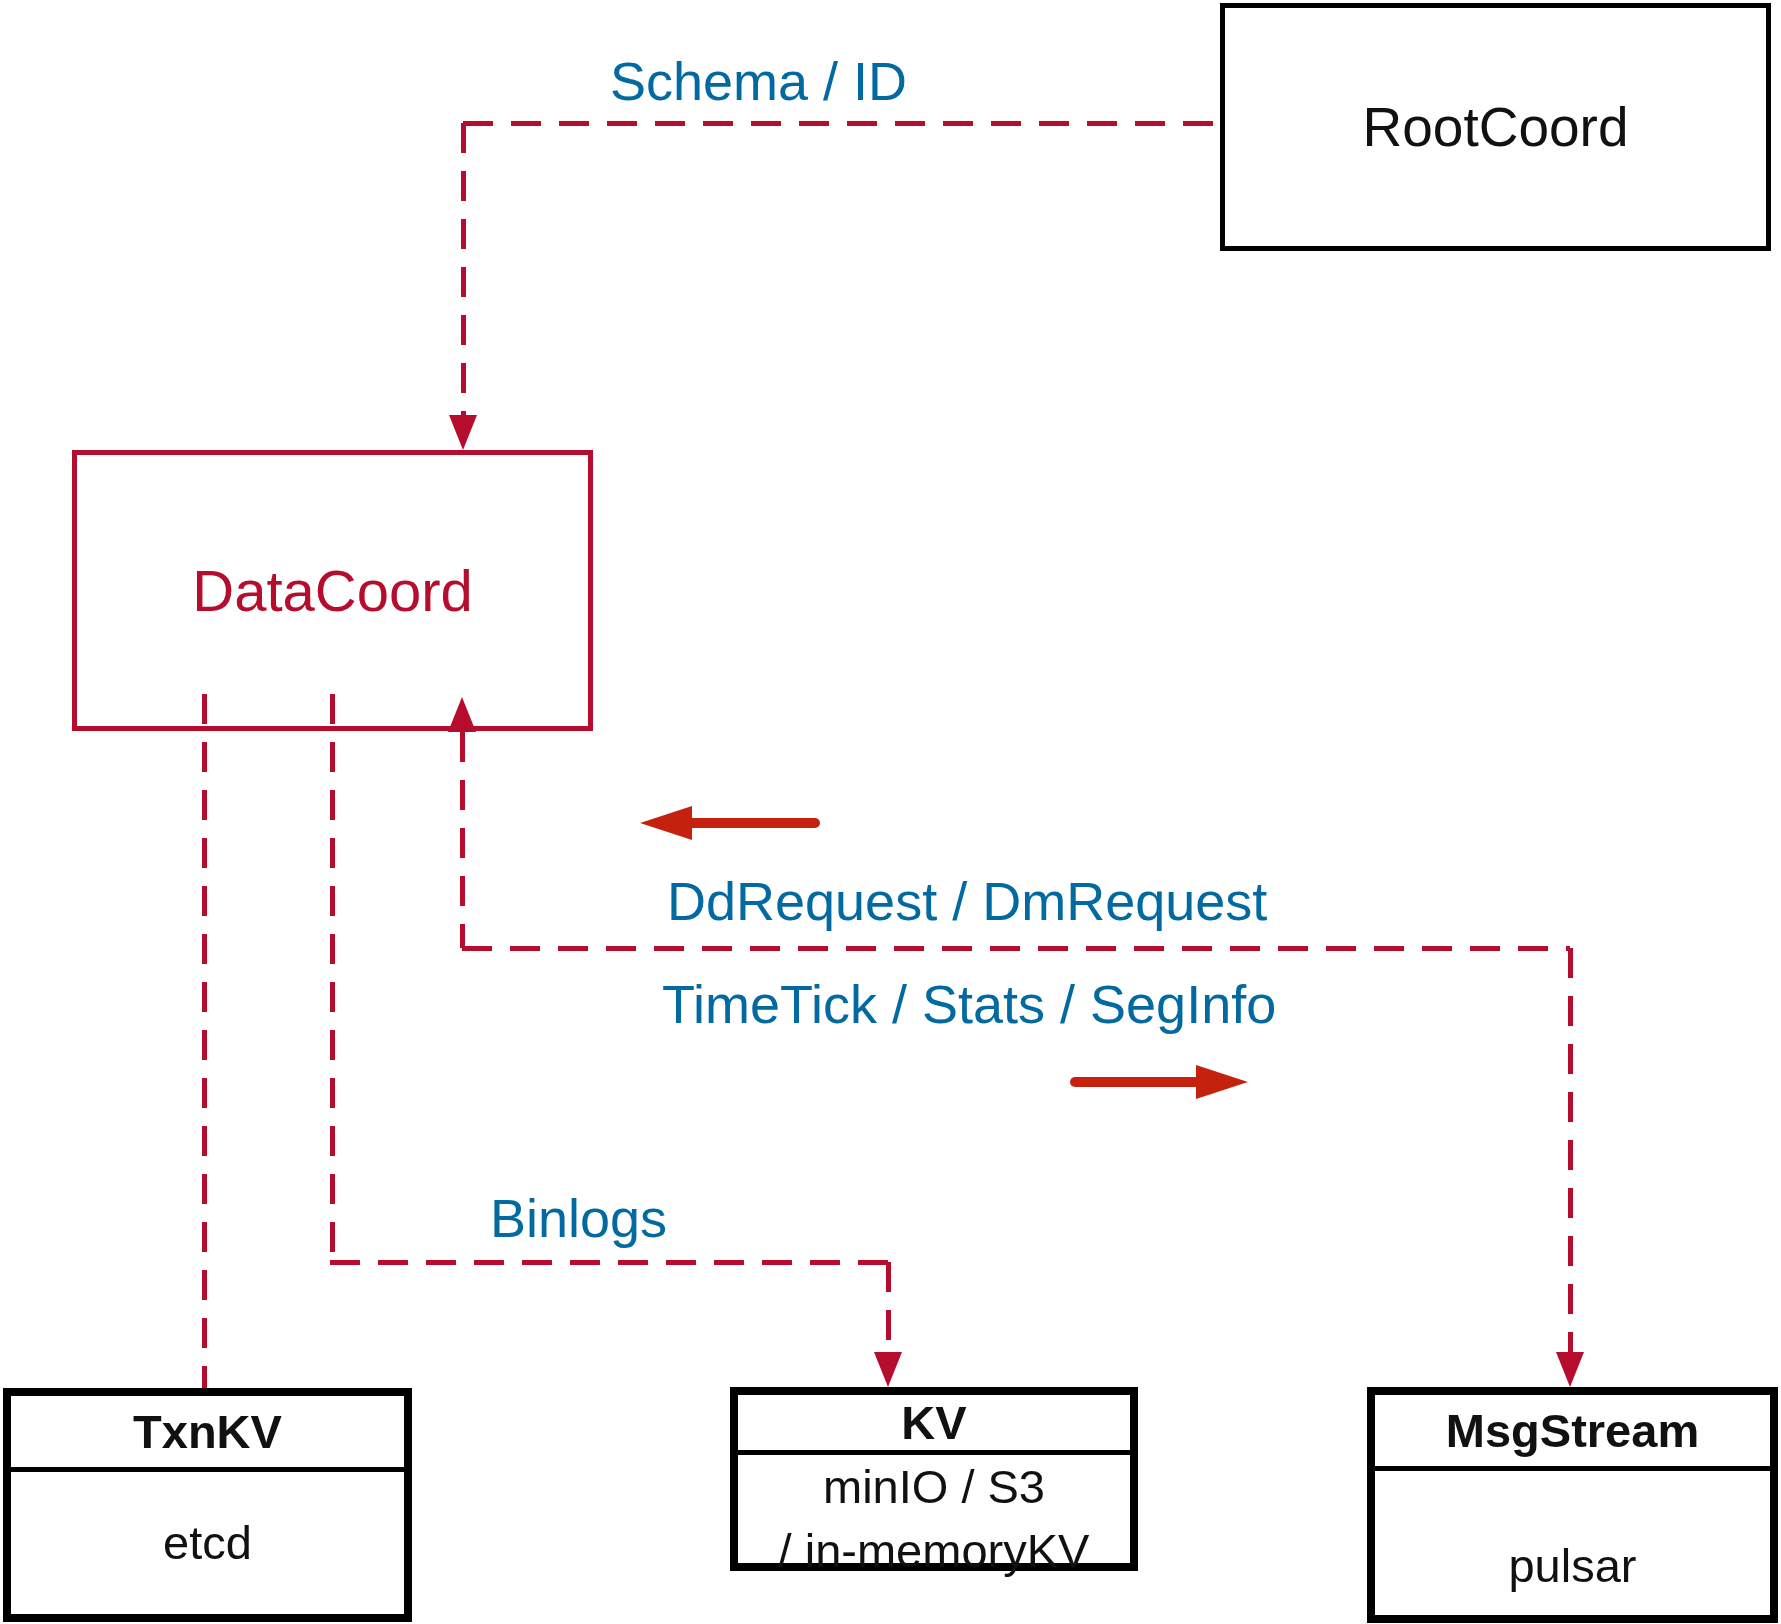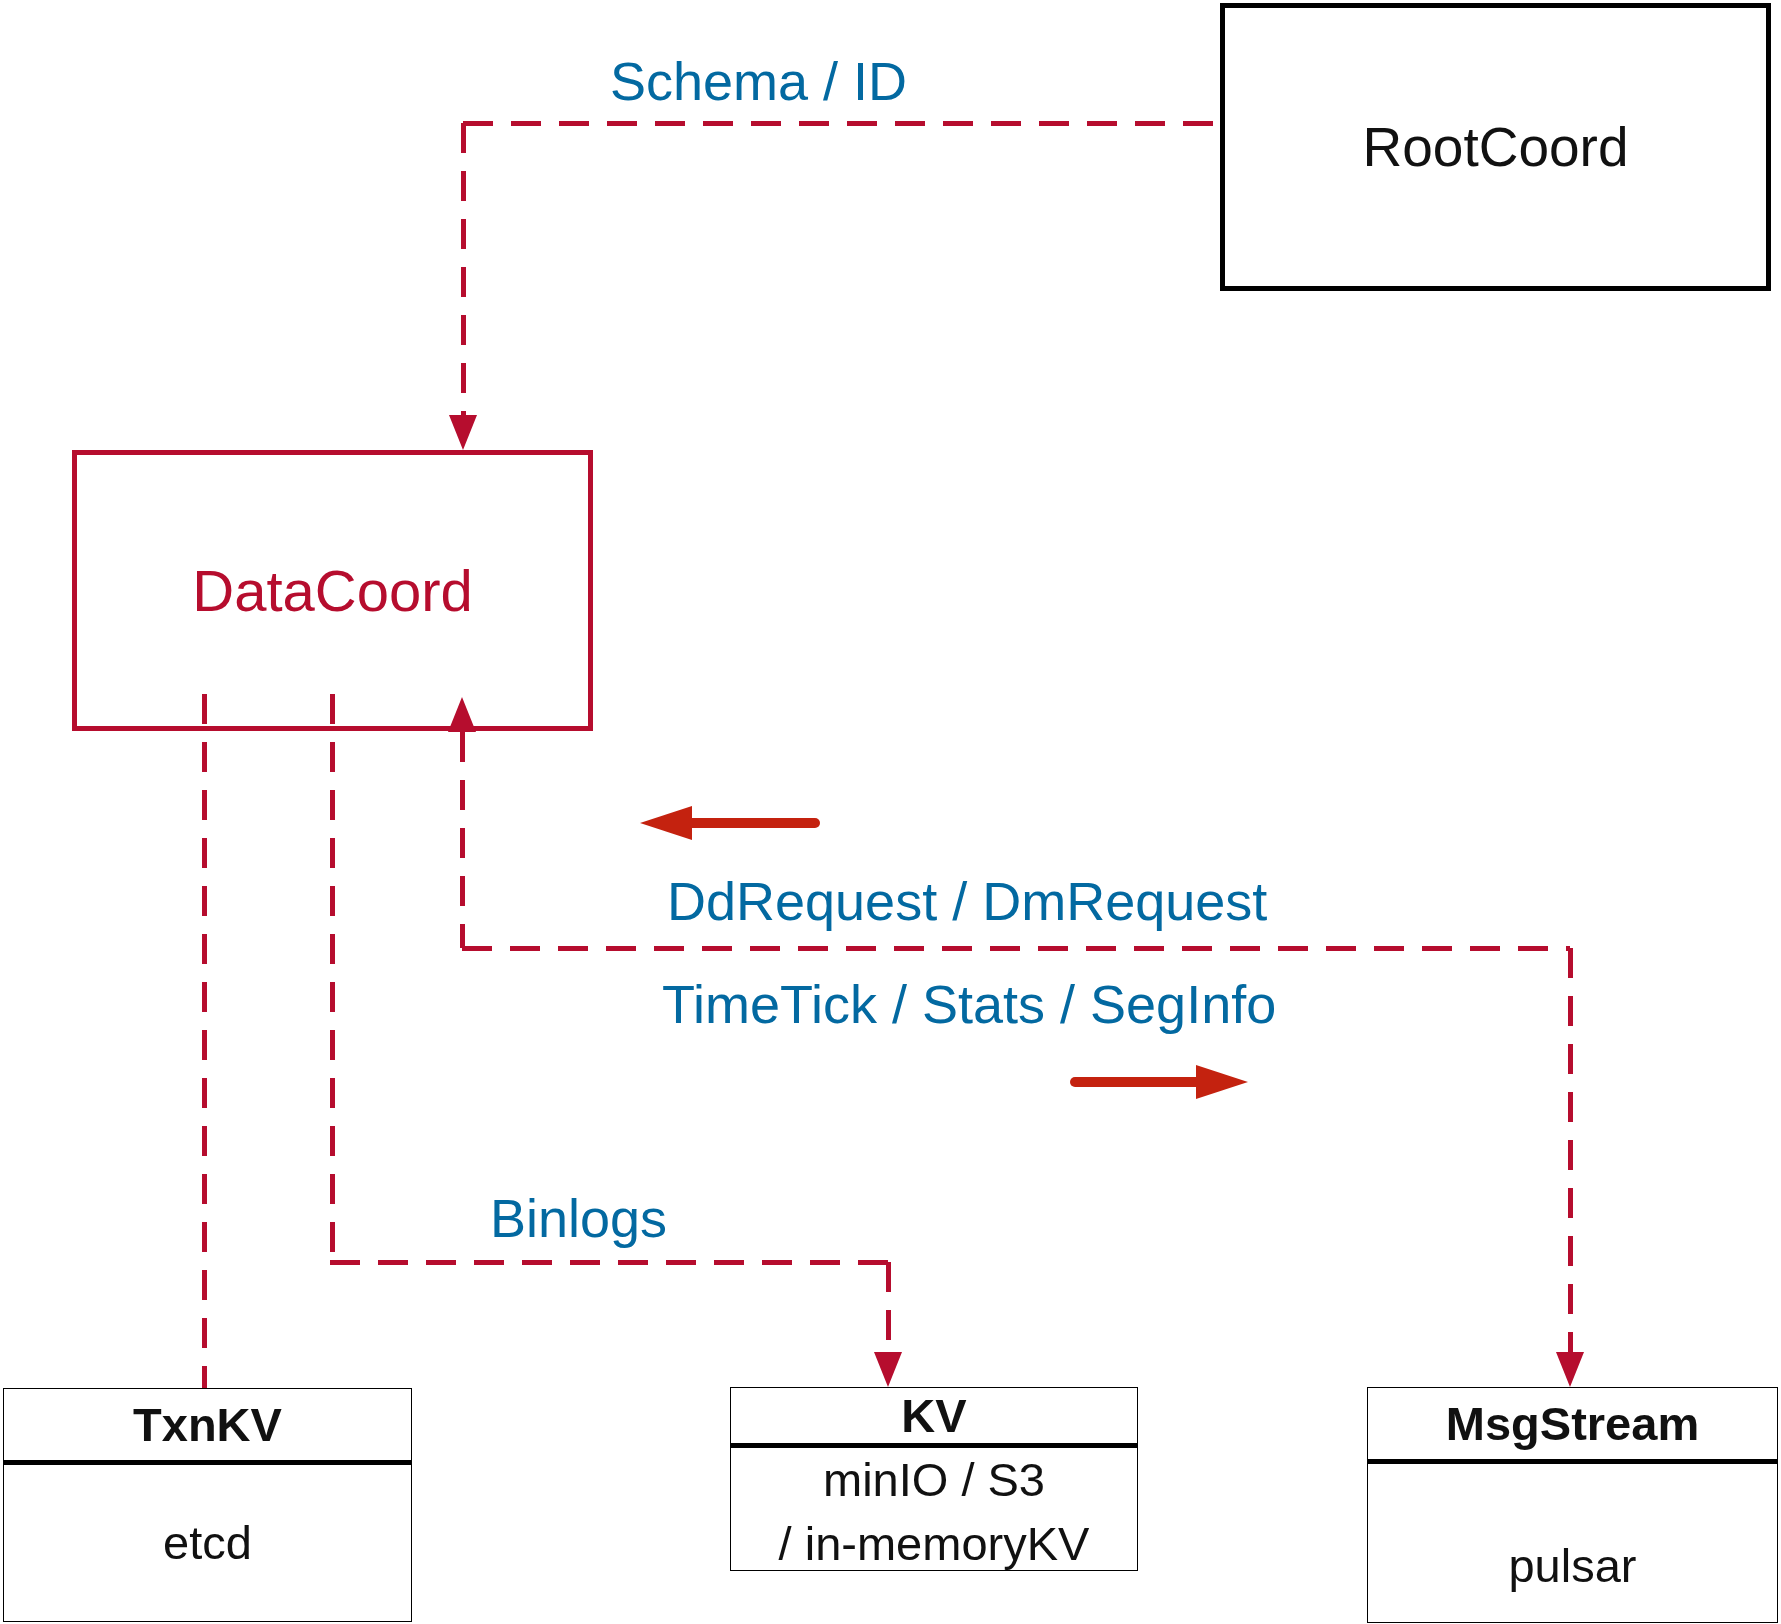--- a/index.html
+++ b/index.html
@@ -12,30 +12,30 @@
   }
   
   .node{
     position:absolute;
     box-sizing:border-box;
     background:#ffffff;
     display:flex;align-items:center;justify-content:center;
   }
   .node.black{border:5px solid #000000;}
   .node.red{border:5px solid #b60d2e;}
-  #rootcoord{left:1220px;top:3px;width:551px;height:288px;text-align:center;}
+  #rootcoord{left:1220px;top:3px;width:551px;height:248px;text-align:center;}
   #rootcoord .node-label{font-size:55px;color:#111111;}
   #datacoord{left:72px;top:450px;width:521px;height:281px;}
   #datacoord .node-label{font-size:58px;color:#b60d2e;}
 
   
   .store{
     position:absolute;
     box-sizing:border-box;
-    border:1px solid #000000;
+    border:8px solid #000000;
     background:#ffffff;
     display:flex;flex-direction:column;
   }
   .store .store-header{
     box-sizing:border-box;
     height:76px;
     border-bottom:5px solid #000000;
     display:flex;align-items:center;justify-content:center;
     font-weight:bold;font-size:47px;color:#111111;
   }

